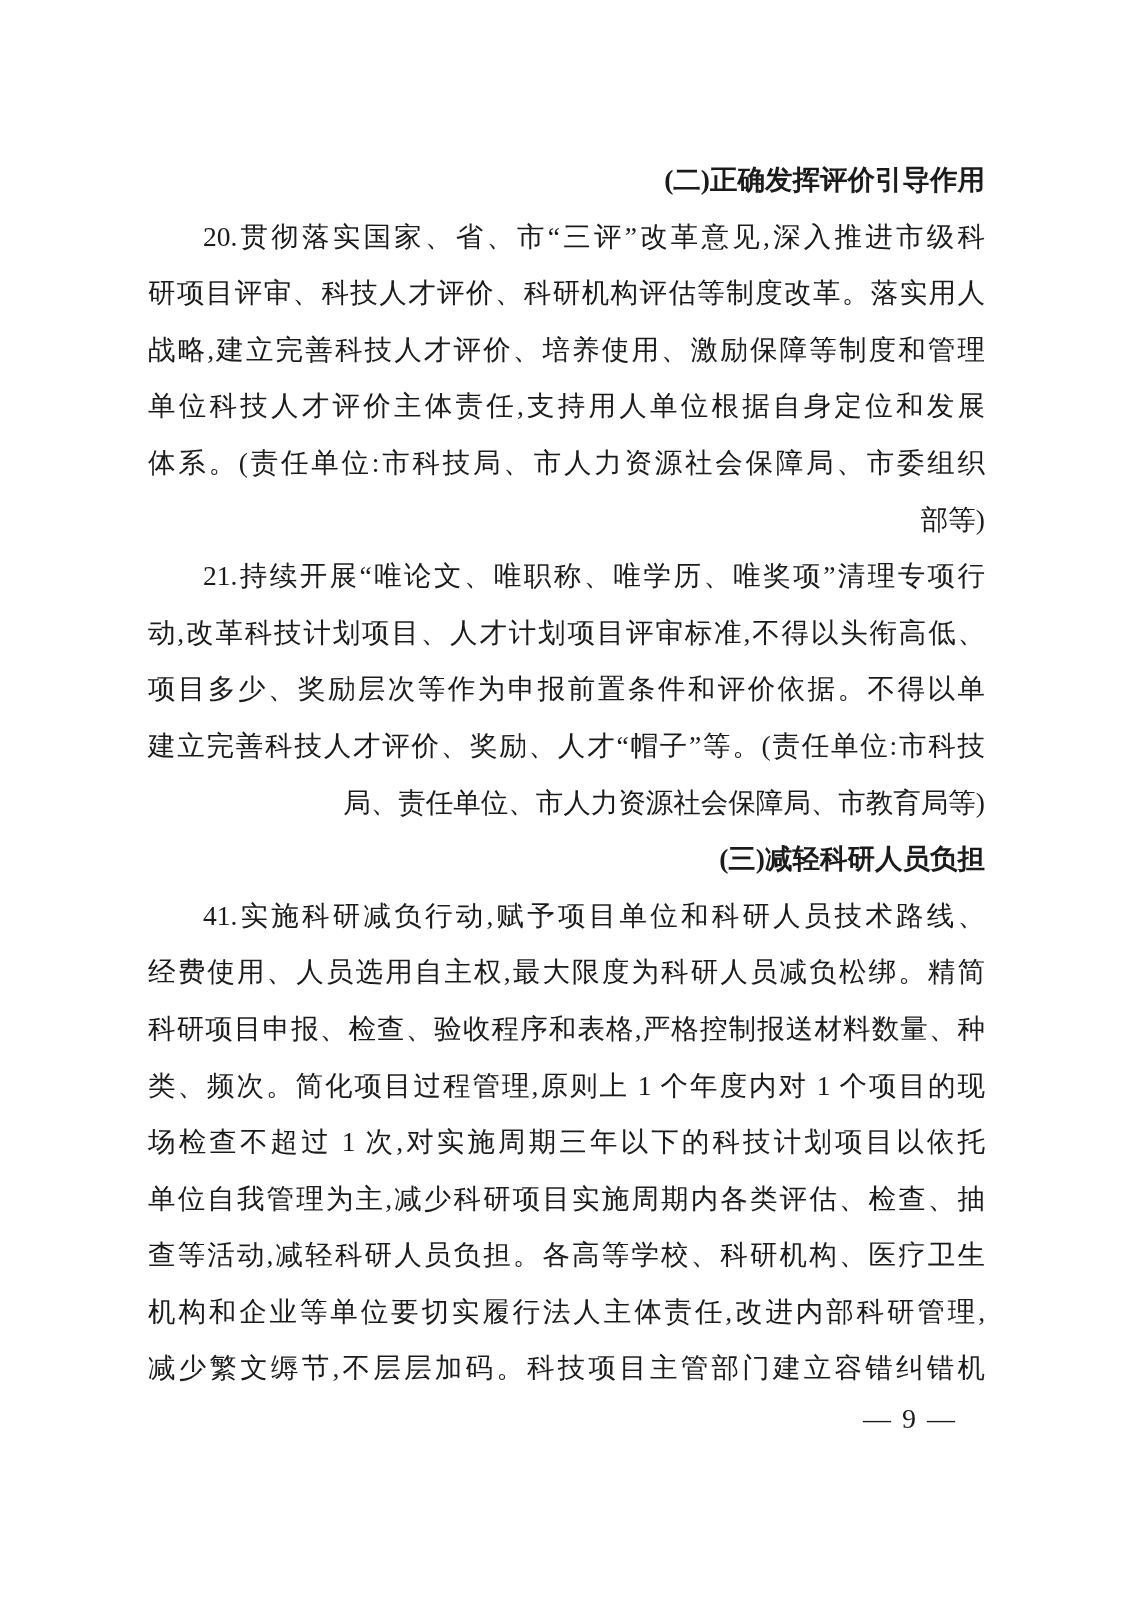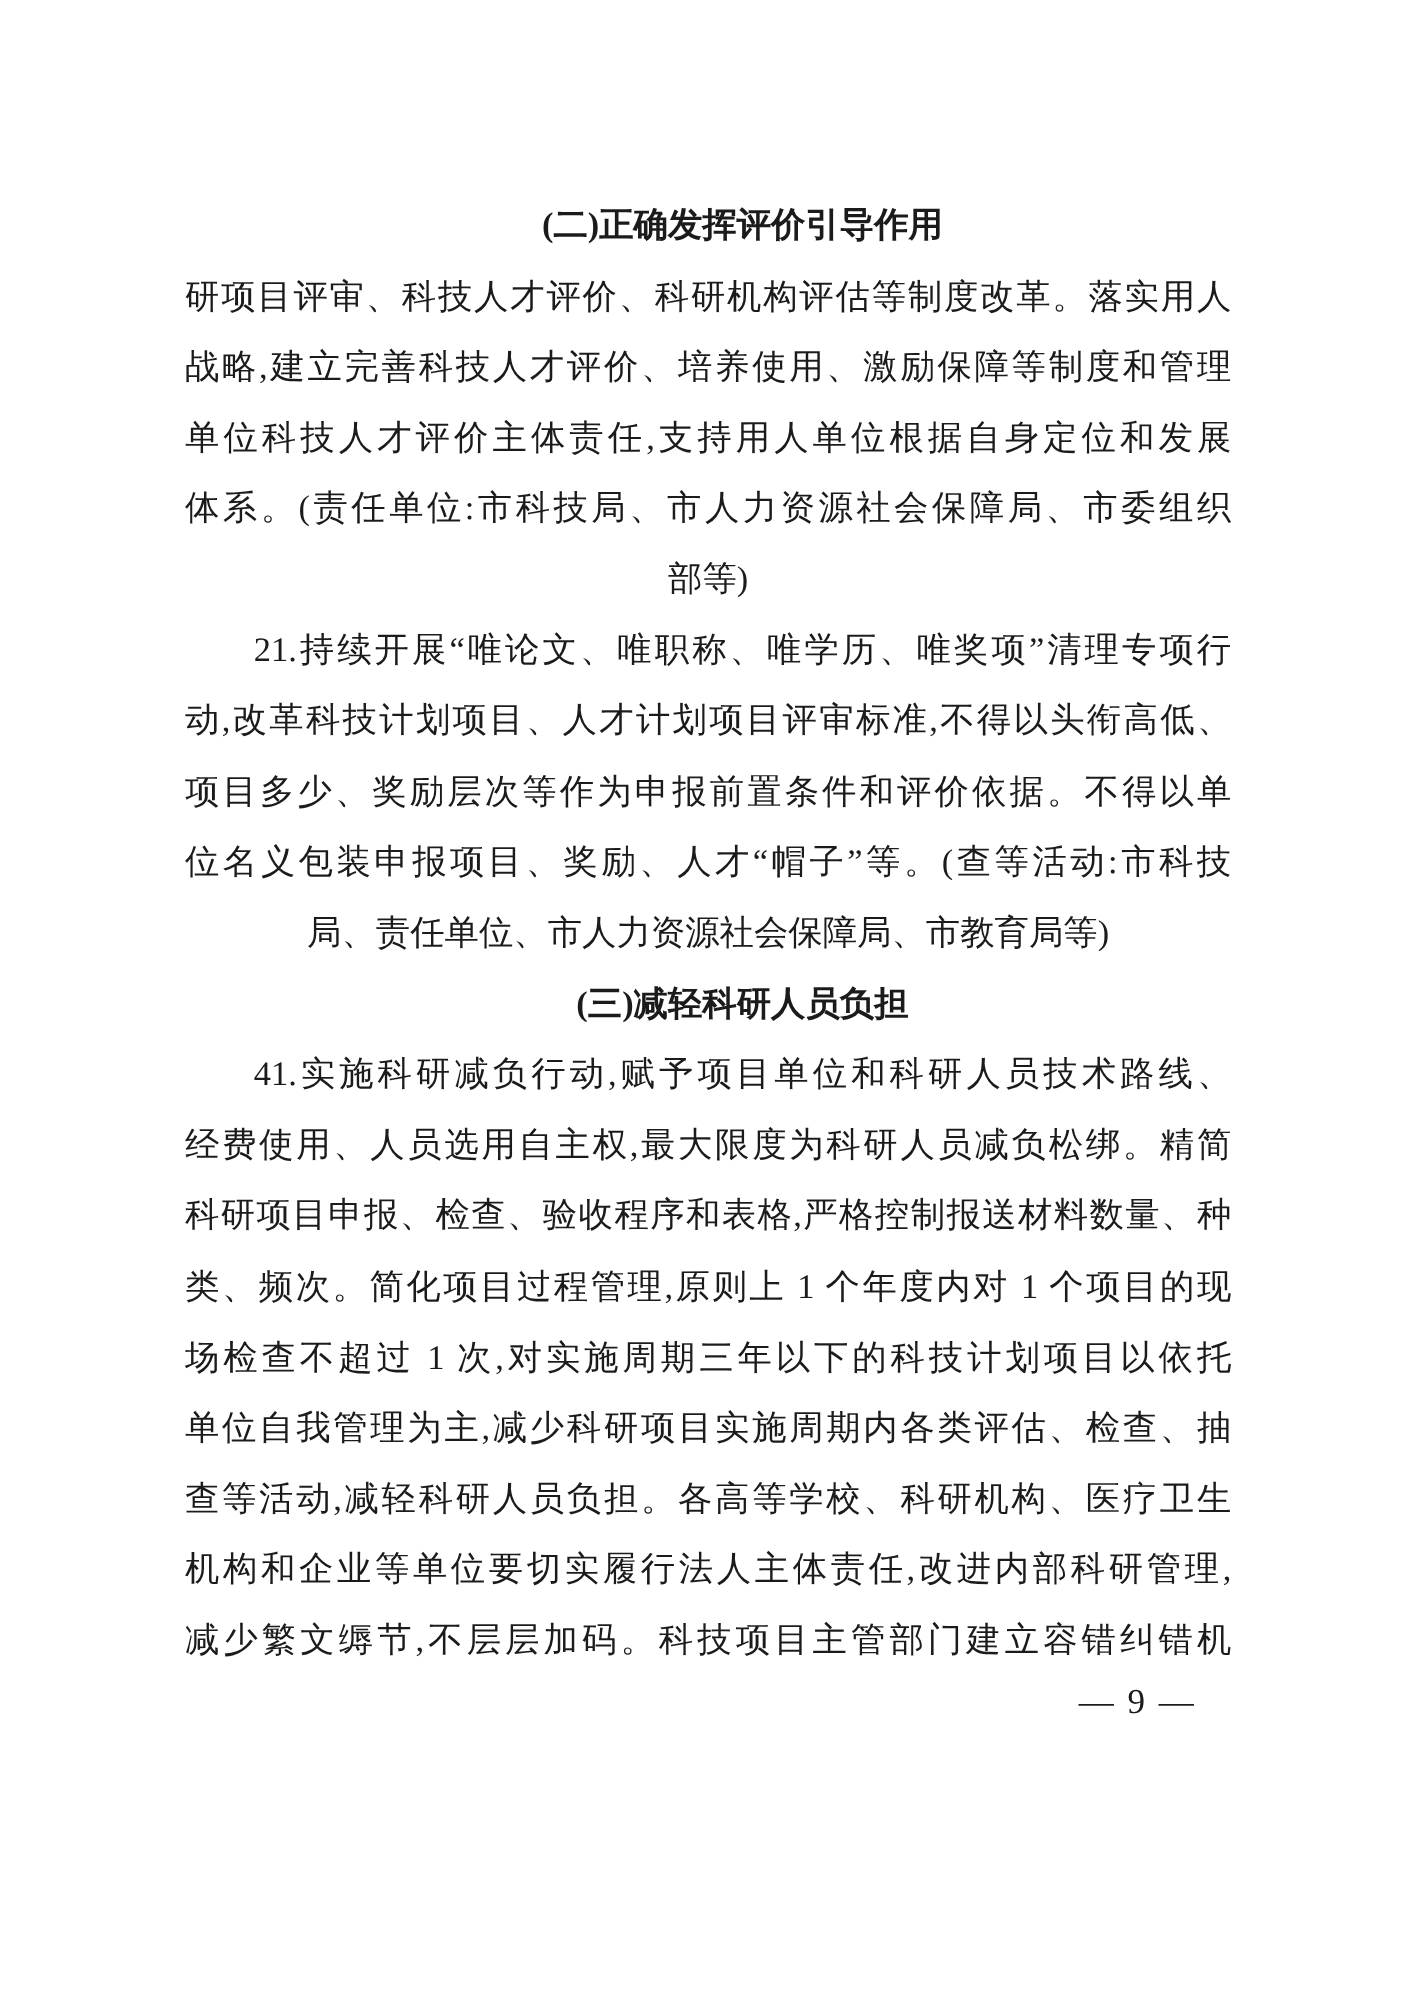--- a/index.html
+++ b/index.html
@@ -17,21 +17,21 @@
     width: 1131px;
     height: 1600px;
     box-sizing: border-box;
     padding: 152px 146px 0 148px;
     color: #1b1b1b;
     font-size: 27.5px;
     line-height: 56.6px;
     overflow: hidden;
   }
   .line {
-    text-align: center;
+    text-align: right;
     white-space: normal;
   }
   .fill {
     text-align: justify;
     text-align-last: justify;
   }
   .indent {
     text-indent: 2em;
   }
   .heading {
@@ -48,32 +48,33 @@
   }
 </style>
 </head>
 <body>
 
 <div class="page">
 
   <div class="line indent heading">(二)正确发挥评价引导作用</div>
 
   <div>
+    <div class="line fill indent">20.贯彻落实国家、省、市“三评”改革意见,深入推进市级科</div>
     <div class="line fill">研项目评审、科技人才评价、科研机构评估等制度改革。落实用人</div>
     <div class="line fill">战略,建立完善科技人才评价、培养使用、激励保障等制度和管理</div>
     <div class="line fill">单位科技人才评价主体责任,支持用人单位根据自身定位和发展</div>
     <div class="line fill">体系。(责任单位:市科技局、市人力资源社会保障局、市委组织</div>
     <div class="line">部等)</div>
   </div>
 
   <div>
     <div class="line fill indent">21.持续开展“唯论文、唯职称、唯学历、唯奖项”清理专项行</div>
     <div class="line fill">动,改革科技计划项目、人才计划项目评审标准,不得以头衔高低、</div>
     <div class="line fill">项目多少、奖励层次等作为申报前置条件和评价依据。不得以单</div>
-    <div class="line fill">位名义包装申报项目、奖励、人才“帽子”等。(查等活动:市科技</div>
+    <div class="line fill">建立完善科技人才评价、奖励、人才“帽子”等。(责任单位:市科技</div>
     <div class="line">局、责任单位、市人力资源社会保障局、市教育局等)</div>
   </div>
 
   <div class="line indent heading">(三)减轻科研人员负担</div>
 
   <div>
     <div class="line fill indent">41.实施科研减负行动,赋予项目单位和科研人员技术路线、</div>
     <div class="line fill">经费使用、人员选用自主权,最大限度为科研人员减负松绑。精简</div>
     <div class="line fill">科研项目申报、检查、验收程序和表格,严格控制报送材料数量、种</div>
     <div class="line fill">类、频次。简化项目过程管理,原则上 1 个年度内对 1 个项目的现</div>

